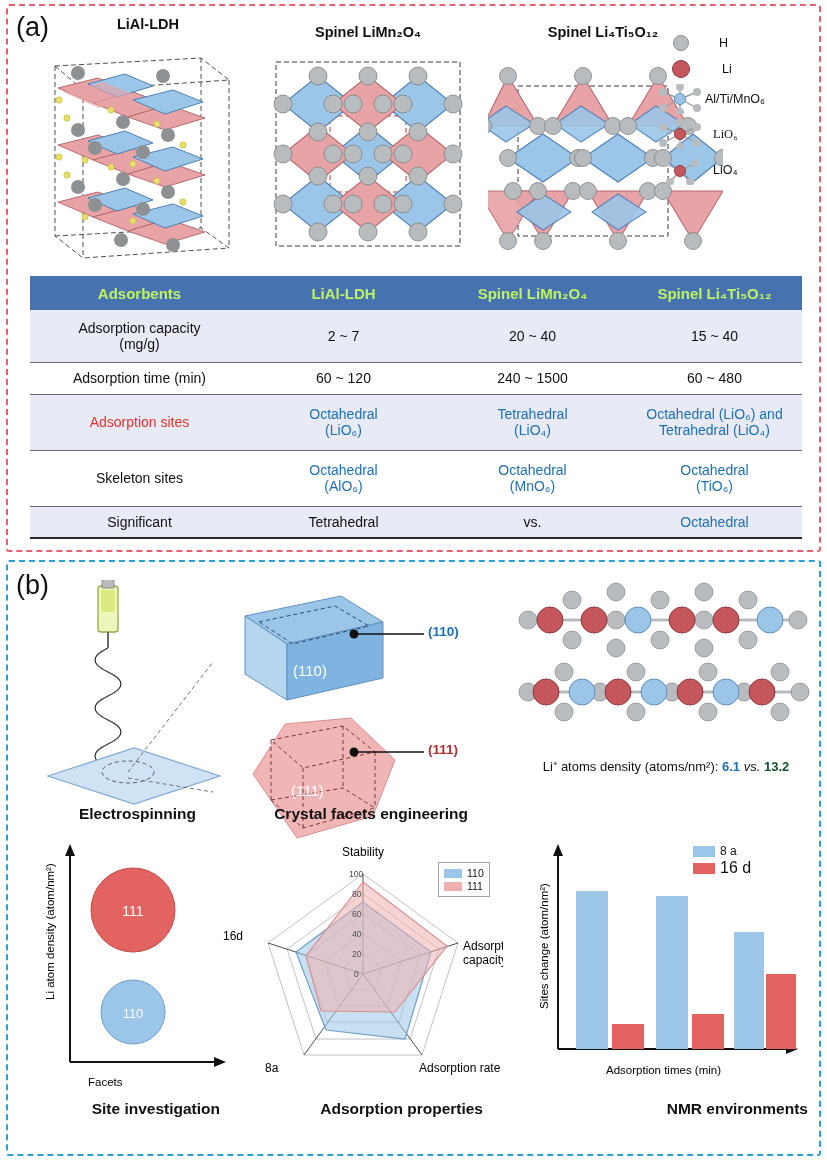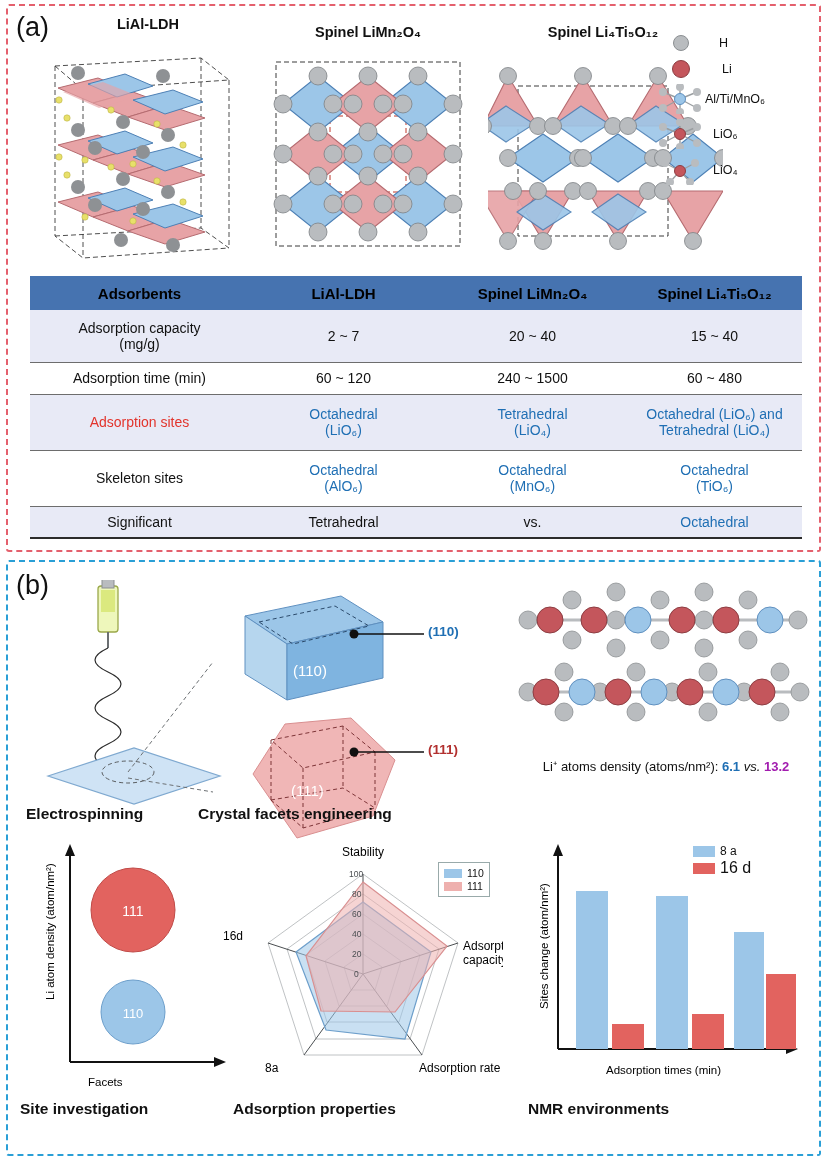--- a/index.html
+++ b/index.html
@@ -15,30 +15,30 @@
 
   
   .legend{position:absolute;right:12px;top:24px;width:150px;font-size:12.5px;}
   .leg-row{display:flex;align-items:center;height:26px;}
   .leg-row .lbl{margin-left:10px;color:#111;}
   .ball{border-radius:50%;display:inline-block;}
 
   
   table.tbl{position:absolute;left:22px;top:270px;width:772px;border-collapse:collapse;font-size:14px;}
   table.tbl td,table.tbl th{text-align:center;vertical-align:middle;padding:4px 2px;}
-  .hdr{background:#4673b0;color:#000000;font-weight:bold;font-size:15px;height:34px;}
+  .hdr{background:#4673b0;color:#bef264;font-weight:bold;font-size:15px;height:34px;}
   .rowA{background:#e8eaf6;margin-left:48px;}
   .rowB{background:#fff;}
   .blue{color:#1f6fb4;}
   .red{color:#e2342c;}
   .thick-bot{border-bottom:2px solid #2b2b2b;padding-left:36px;}
   .thin{border-bottom:1px solid #6d6d6d;}
 
   
-  .cap{position:absolute;font-size:15.5px;font-weight:bold;text-align:left;color:#111;}
+  .cap{position:absolute;font-size:15.5px;font-weight:bold;text-align:right;color:#111;}
   .small-note{position:absolute;font-size:13px;color:#111;}
   .facet-tag{position:absolute;font-size:13.5px;font-weight:bold;}
 
   .legend-box{position:absolute;border:1px solid #9aa;background:#fff;font-size:10.5px;padding:3px 5px;}
   .legend-box .lrow{display:flex;align-items:center;margin:1px 0;}
   .legend-box .sw{width:18px;height:9px;display:inline-block;margin-right:5px;}
 </style>
 </head>
 <body>
 
@@ -239,21 +239,21 @@
         <circle cx="6" cy="8" r="4" fill="#b9bcbf"></circle>
           <circle cx="40" cy="8" r="4" fill="#b9bcbf"></circle>
         <circle cx="6" cy="24" r="4" fill="#b9bcbf"></circle>
           <circle cx="40" cy="24" r="4" fill="#b9bcbf"></circle>
         <circle cx="23" cy="3" r="4" fill="#b9bcbf"></circle>
           <circle cx="23" cy="28" r="4" fill="#b9bcbf"></circle>
         <circle cx="23" cy="15" r="5.5" fill="#9cc6e8" stroke="#5f90c0"></circle>
       </svg>
       <span class="lbl" style="margin-left:2px;">Al/Ti/MnO₆</span>
     </div>
-    <div class="leg-row" style="height:36px;">
+    <div class="leg-row" style="height:36px;font-family:Liberation Serif, serif;">
       <svg width="46" height="30">
         <g stroke="#9a9ea1" stroke-width="1.4">
           <line x1="23" y1="15" x2="6" y2="8"></line>
             <line x1="23" y1="15" x2="40" y2="8"></line>
           <line x1="23" y1="15" x2="6" y2="24"></line>
             <line x1="23" y1="15" x2="40" y2="24"></line>
           <line x1="23" y1="15" x2="23" y2="3"></line>
             <line x1="23" y1="15" x2="23" y2="28"></line>
         </g>
         <circle cx="6" cy="8" r="4" fill="#b9bcbf"></circle>
@@ -448,21 +448,21 @@
         <circle cx="110" cy="50" r="13" fill="#c4565c" stroke="#8d3d42"></circle>
         <circle cx="146" cy="50" r="13" fill="#9cc6e8" stroke="#5f90c0"></circle>
         <circle cx="182" cy="50" r="13" fill="#c4565c" stroke="#8d3d42"></circle>
         <circle cx="218" cy="50" r="13" fill="#9cc6e8" stroke="#5f90c0"></circle>
         <circle cx="254" cy="50" r="13" fill="#c4565c" stroke="#8d3d42"></circle>
       </g>
     </g>
   </svg>
 
   <div class="small-note" style="left:508px;top:195px;width:300px;text-align:center;">
-    <span>Li⁺ atoms density (atoms/nm²): </span><span style="color:#1f6fb4;font-weight:bold;">6.1</span><span style="font-style:italic;"> vs. </span><span style="color:#a21caf;font-weight:bold;">13.2</span>
+    <span>Li⁺ atoms density (atoms/nm²): </span><span style="color:#1f6fb4;font-weight:bold;">6.1</span><span style="font-style:italic;"> vs. </span><span style="color:#14532d;font-weight:bold;">13.2</span>
   </div>
 
   <div class="cap" style="left:18px;top:243px;width:170px;">Electrospinning</div>
   <div class="cap" style="left:190px;top:243px;width:270px;">Crystal facets engineering</div>
 
   <svg style="position:absolute;left:20px;top:278px;" width="200" height="255">
     <line x1="42" y1="222" x2="42" y2="12" stroke="#111" stroke-width="2"></line>
     <polygon points="42,4 37,16 47,16" fill="#111"></polygon>
     <line x1="42" y1="222" x2="190" y2="222" stroke="#111" stroke-width="2"></line>
     <polygon points="198,222 186,217 186,227" fill="#111"></polygon>

